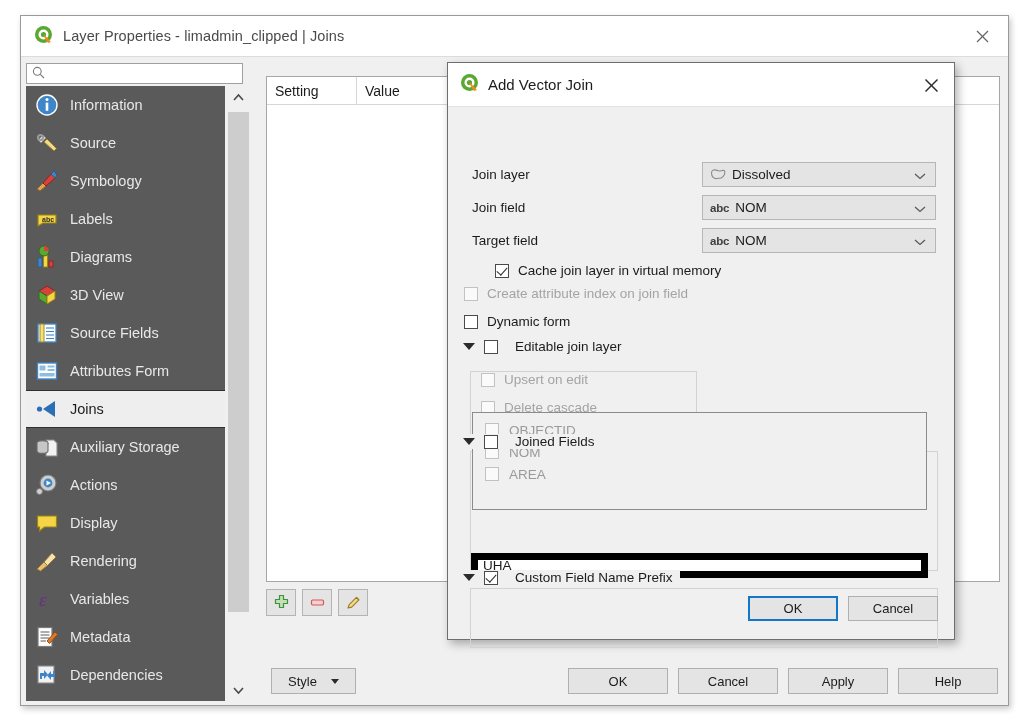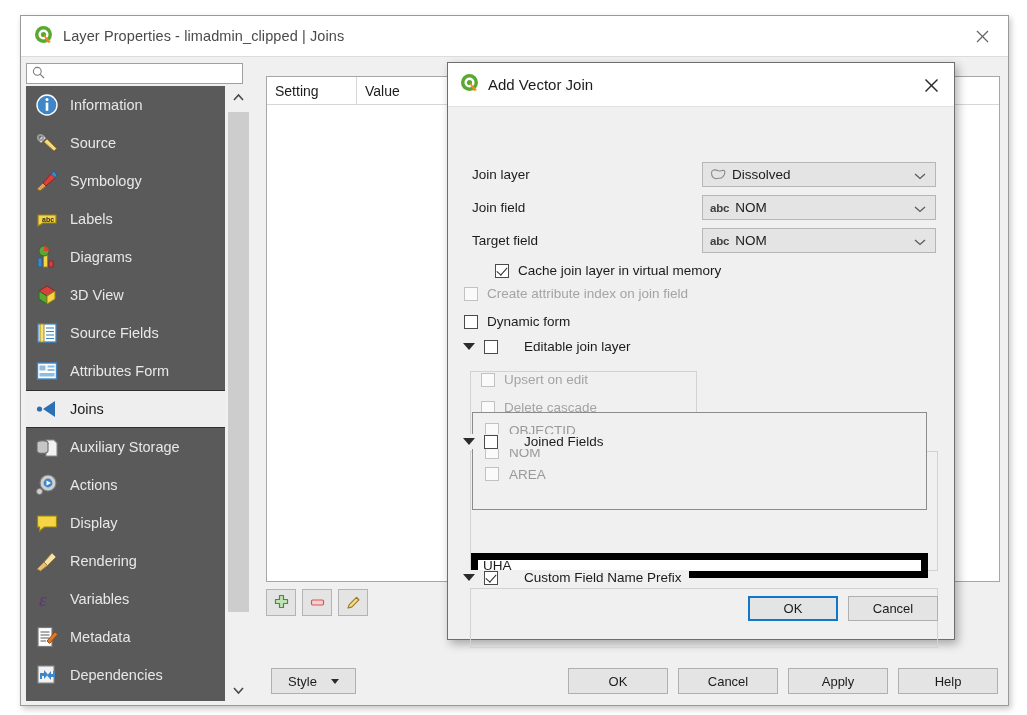--- a/index.html
+++ b/index.html
@@ -416,21 +416,21 @@
     z-index: 3;
   }
   .tri {
     width: 0; height: 0;
     border-left: 6px solid transparent;
     border-right: 6px solid transparent;
     border-top: 7px solid #2b2b2b;
     margin-right: 9px;
     flex: none;
   }
-  .group-head .cb-label { margin-left: 17px; }
+  .group-head .cb-label { margin-left: 8px; }
 
   
   #fields-list {
     position: absolute;
     left: 472px;
     top: 412px;
     width: 455px;
     height: 98px;
     background: #f0f0f0;
     border: 1px solid #8c8c8c;

